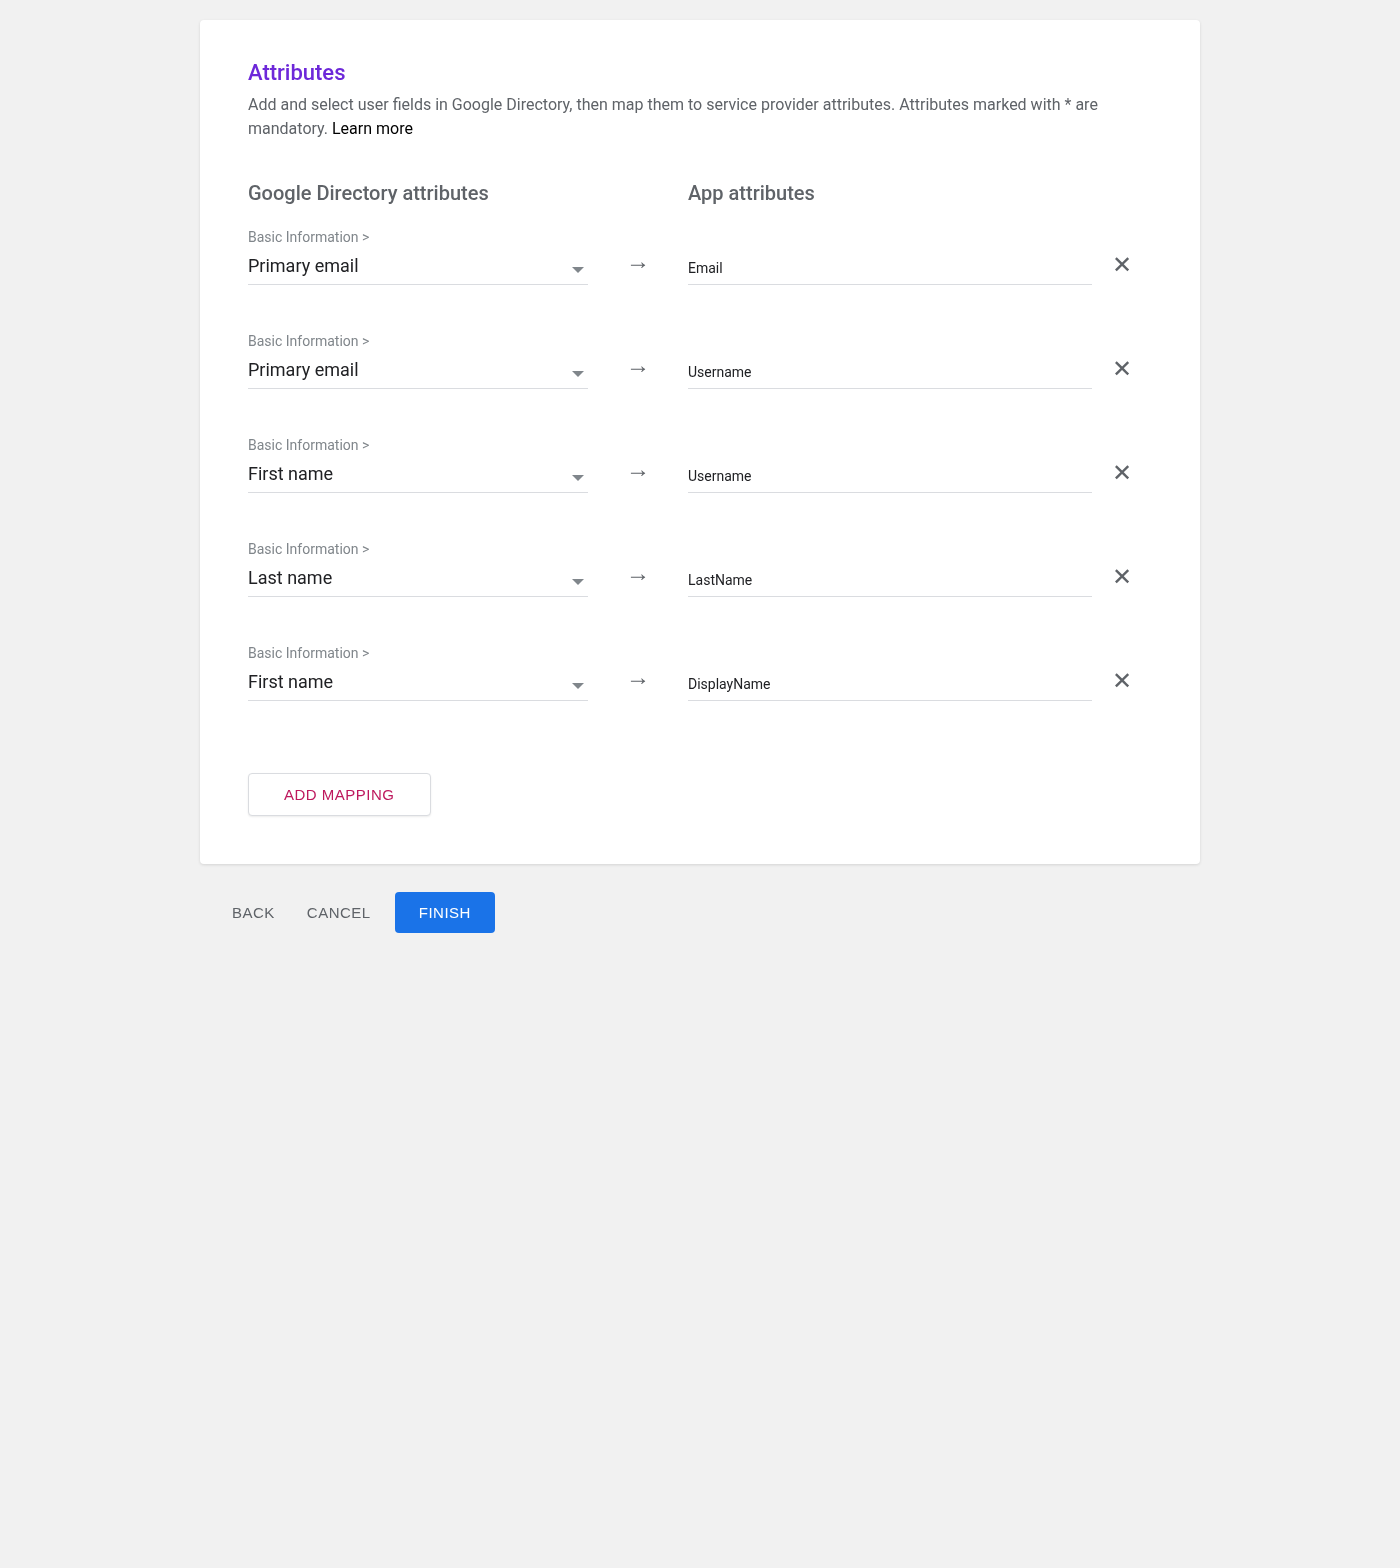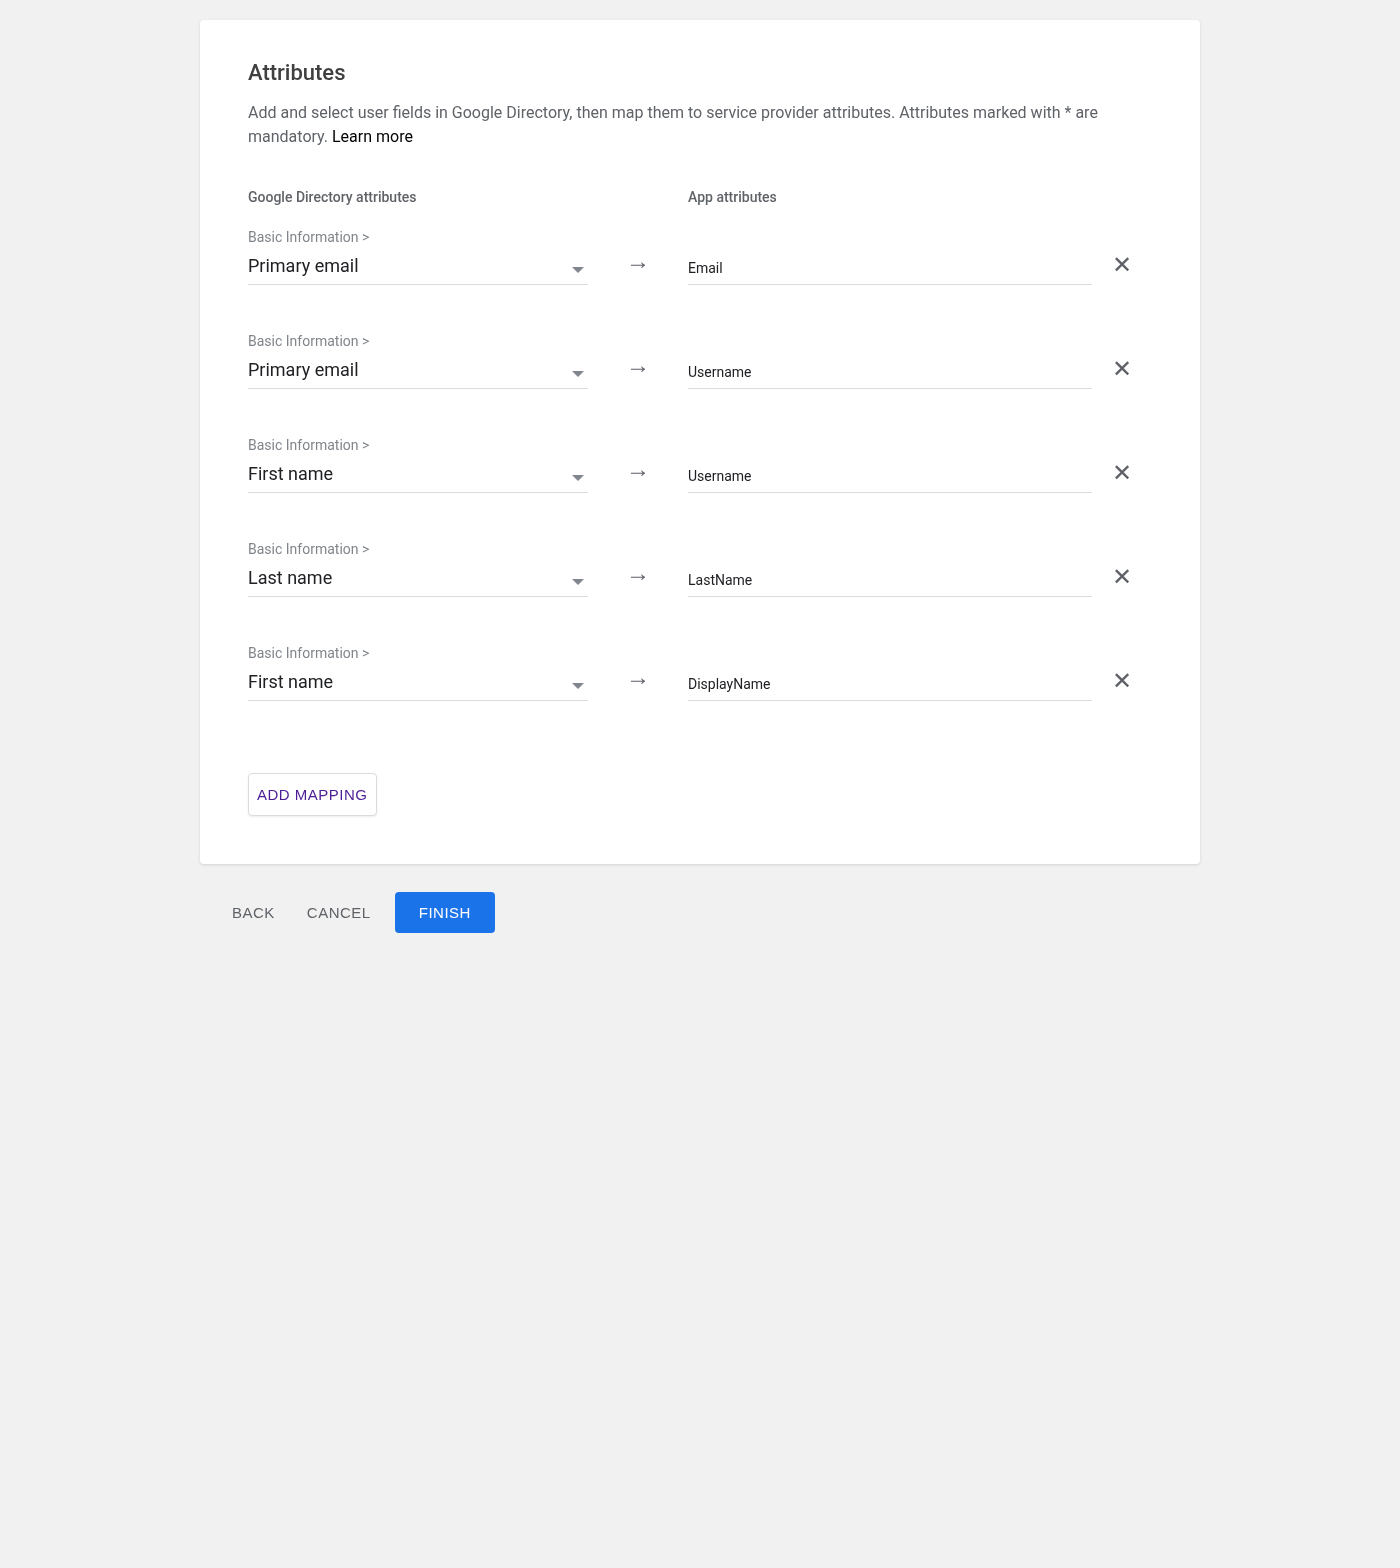--- a/index.html
+++ b/index.html
@@ -18,40 +18,40 @@
       background: #fff;
       border-radius: 4px;
       box-shadow: 0 1px 3px rgba(0,0,0,0.12);
       padding: 40px 48px 48px 48px;
       max-width: 1000px;
       margin: 0 auto;
     }
     .card-title {
       font-size: 22px;
       font-weight: 500;
-      color: #404040;
-      margin-bottom: 16px;
+      color: #6d28d9;
+      margin-bottom: 8px;
     }
     .card-description {
       font-size: 16px;
       color: #5f6368;
       line-height: 1.5;
       margin-bottom: 40px;
     }
     .learn-more {
       color: #000000;
       text-decoration: none;
       cursor: pointer;
     }
     .columns-header {
       display: flex;
       margin-bottom: 24px;
     }
     .col-header {
-      font-size: 14px;
+      font-size: 20px;
       font-weight: 500;
       color: #5f6368;
     }
     .col-header.left {
       width: 400px;
     }
     .mapping-row {
       display: flex;
       align-items: flex-end;
       margin-bottom: 48px;
@@ -117,24 +117,24 @@
       color: #5f6368;
       cursor: pointer;
       font-weight: 400;
       line-height: 1;
     }
     .add-mapping-btn {
       display: inline-block;
       background: #fff;
       border: 1px solid #dadce0;
       border-radius: 4px;
-      padding: 12px 8px;
+      padding: 12px 35px;
       font-size: 15px;
       font-weight: 500;
-      color: #4c1d95;
+      color: #be185d;
       letter-spacing: 0.5px;
       cursor: pointer;
       margin-top: 24px;
       box-shadow: 0 1px 2px rgba(0,0,0,0.08);
     }
     .footer {
       max-width: 1000px;
       margin: 0 auto;
       display: flex;
       align-items: center;

